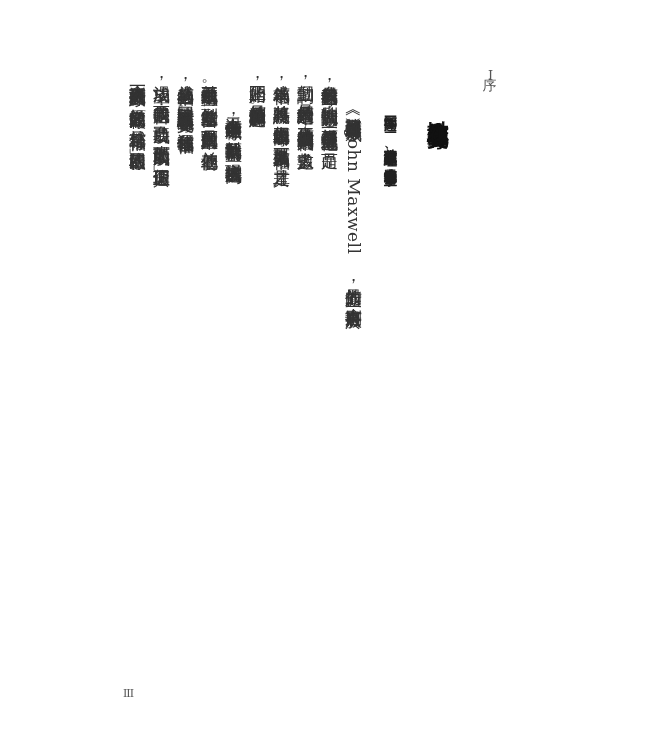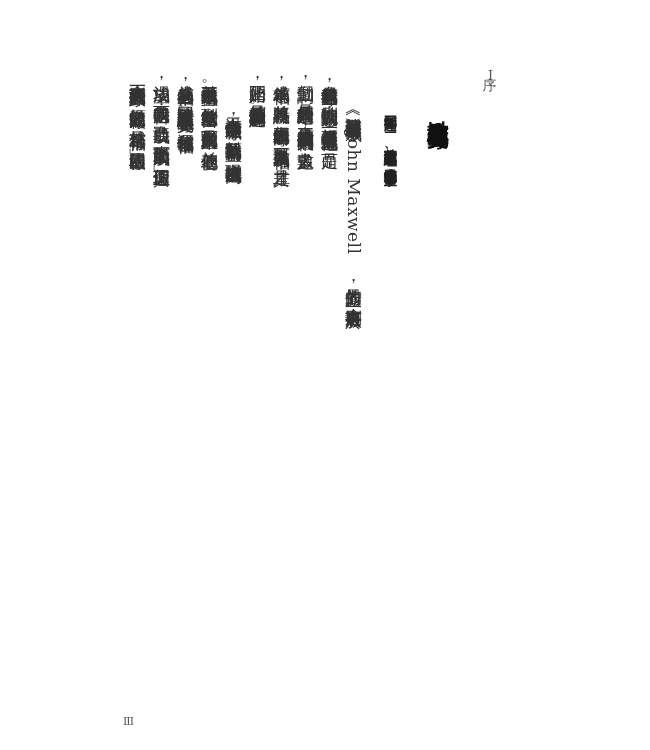--- a/index.html
+++ b/index.html
@@ -6,21 +6,21 @@
   body { width: 650px; height: 750px; position: relative; overflow: hidden; font-family: "DejaVu Serif", "Liberation Serif", serif; color: #2a2a2a; }
   .page { position: absolute; left: 0; top: 0; width: 650px; height: 750px; background: #fff; }
   .vert { position: absolute; writing-mode: vertical-rl; text-orientation: upright; white-space: nowrap; }
   .chapter-label { left: 478px; top: 66px; font-size: 14px; line-height: 24px; color: #555; letter-spacing: 2px; }
   .chapter-label .num { text-orientation: upright; font-family: "DejaVu Serif", serif; font-size: 13px; }
   .title { left: 424px; top: 104px; font-size: 21px; font-weight: bold; color: #111; letter-spacing: 0.5px; line-height: 28px; }
   .author { left: 381px; top: 106px; font-size: 13px; font-weight: bold; color: #222; letter-spacing: 0.5px; line-height: 18px; }
   .author .dash { display: inline-block; }
   .body-col { font-size: 17px; line-height: 24px; color: #333; letter-spacing: 0.5px; }
   .body-col .latin { text-orientation: sideways; font-family: "DejaVu Serif", serif; }
-  .page-num { position: absolute; left: 123px; top: 687px; font-size: 11px; color: #555; font-family: "DejaVu Serif", serif; letter-spacing: -1px; margin-top: 28px; }
+  .page-num { position: absolute; left: 123px; top: 687px; font-size: 11px; color: #555; font-family: "DejaVu Serif", serif; letter-spacing: -1px; }
 </style>
 </head>
 <body>
 
 <div class="page">
 
   <div class="vert chapter-label">
     <span>序</span><span class="num">I</span>
   </div>
 

